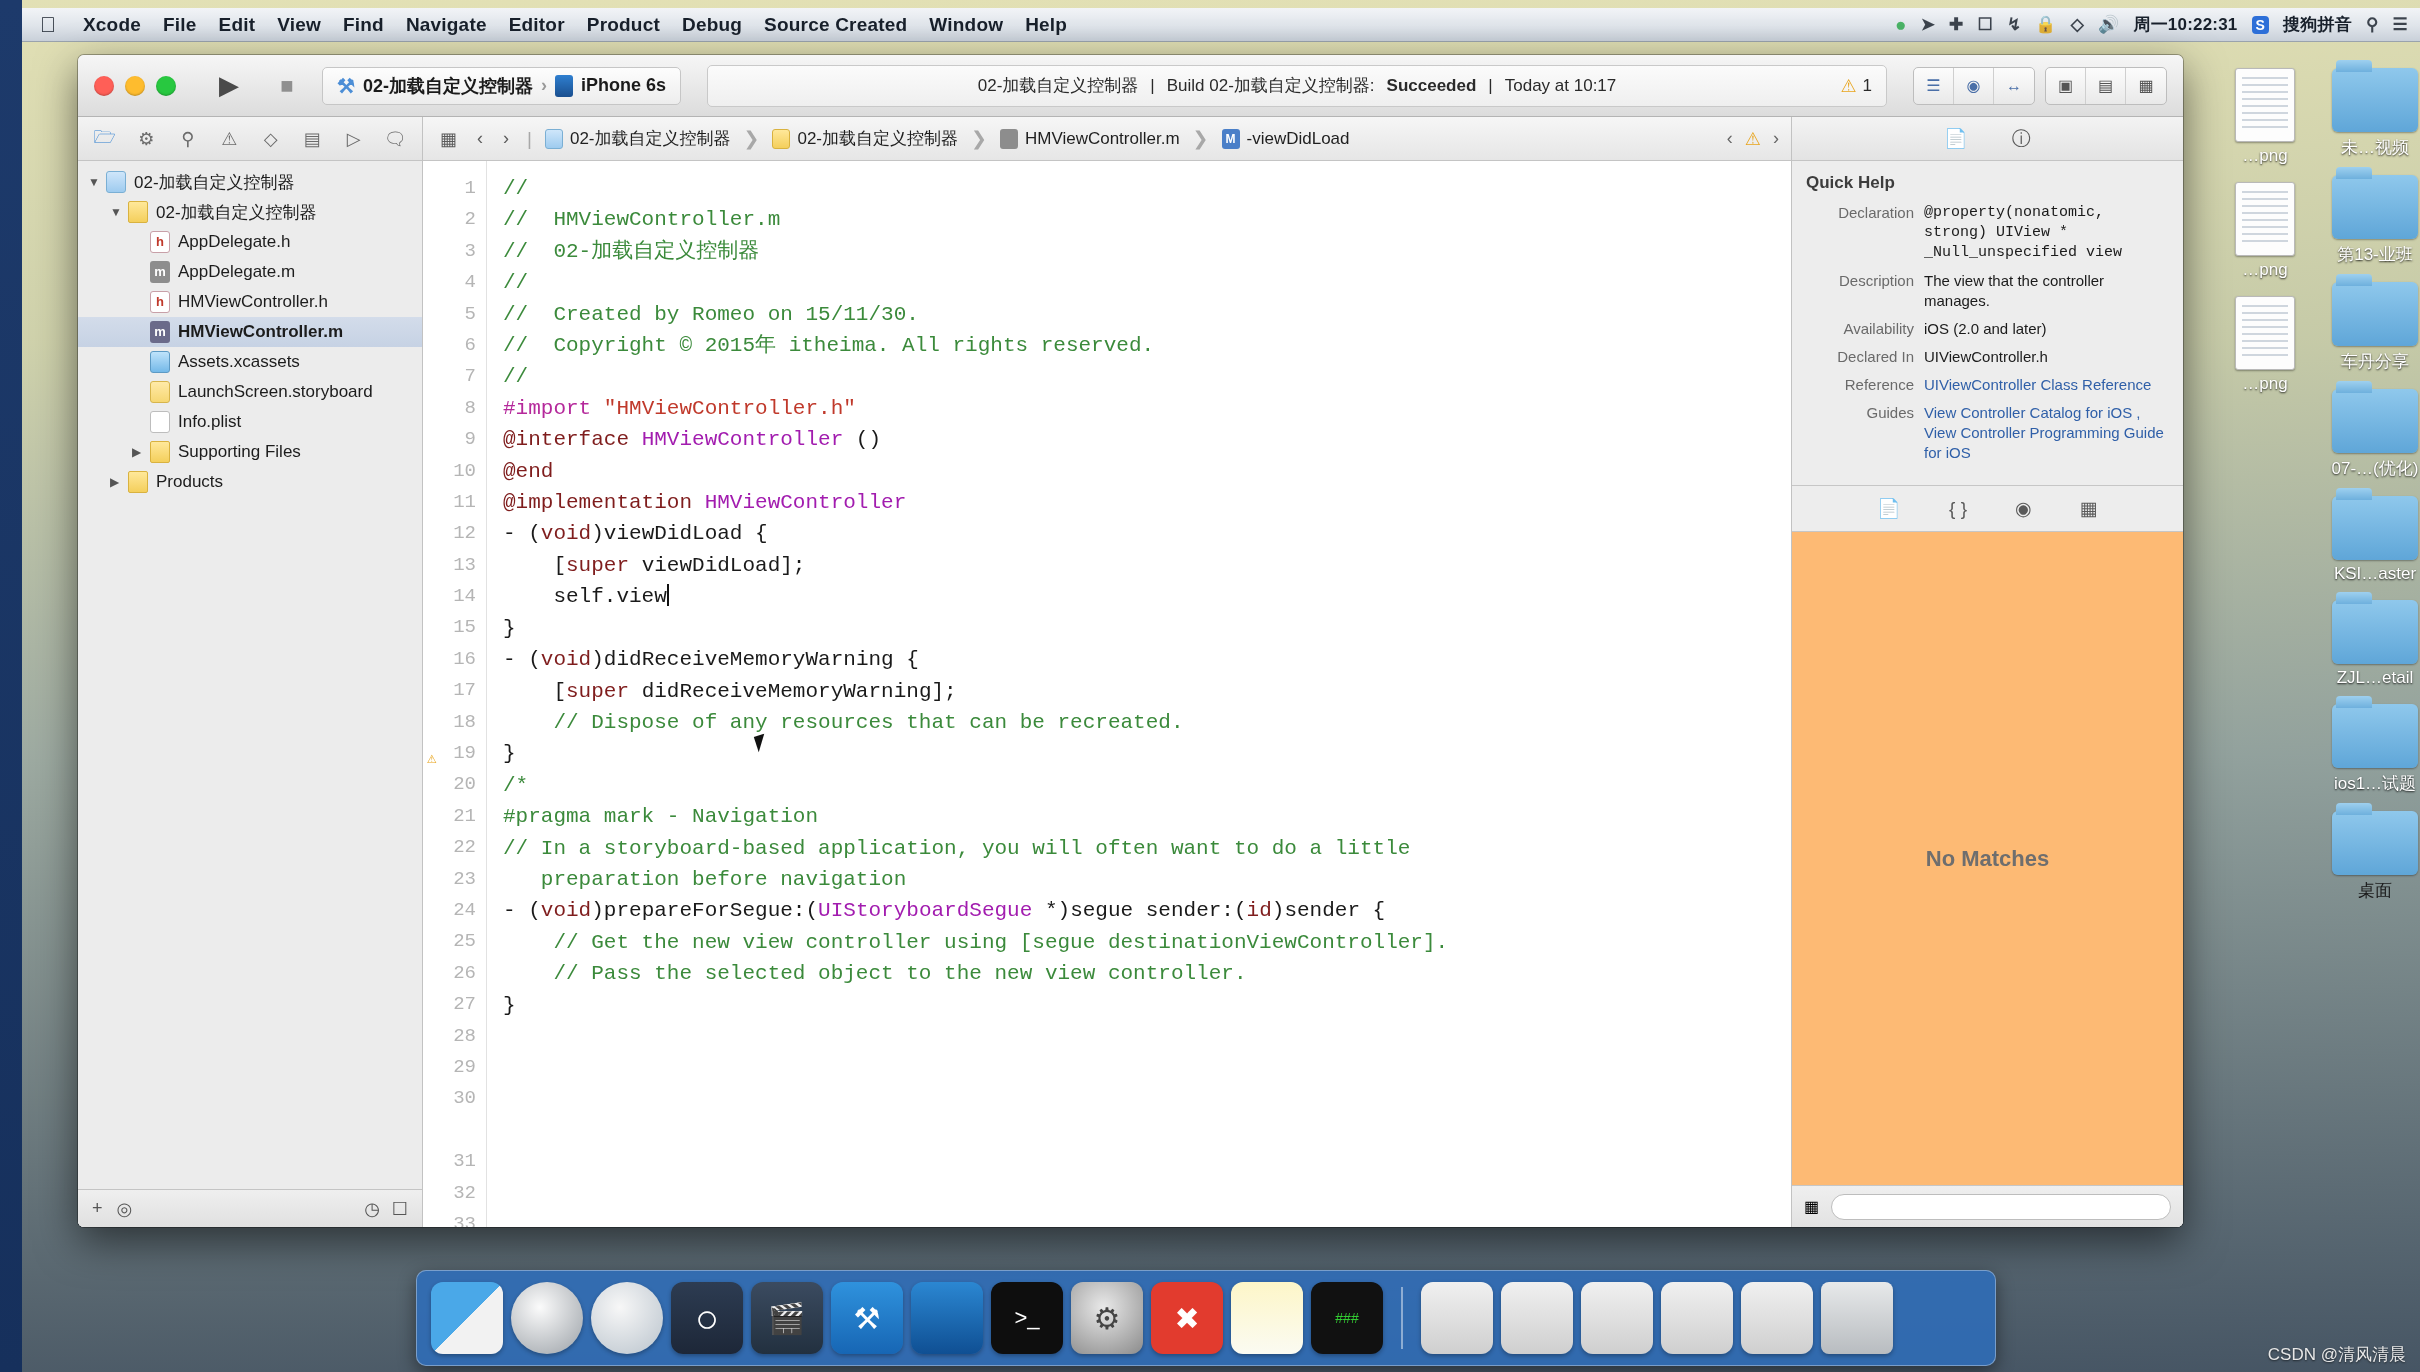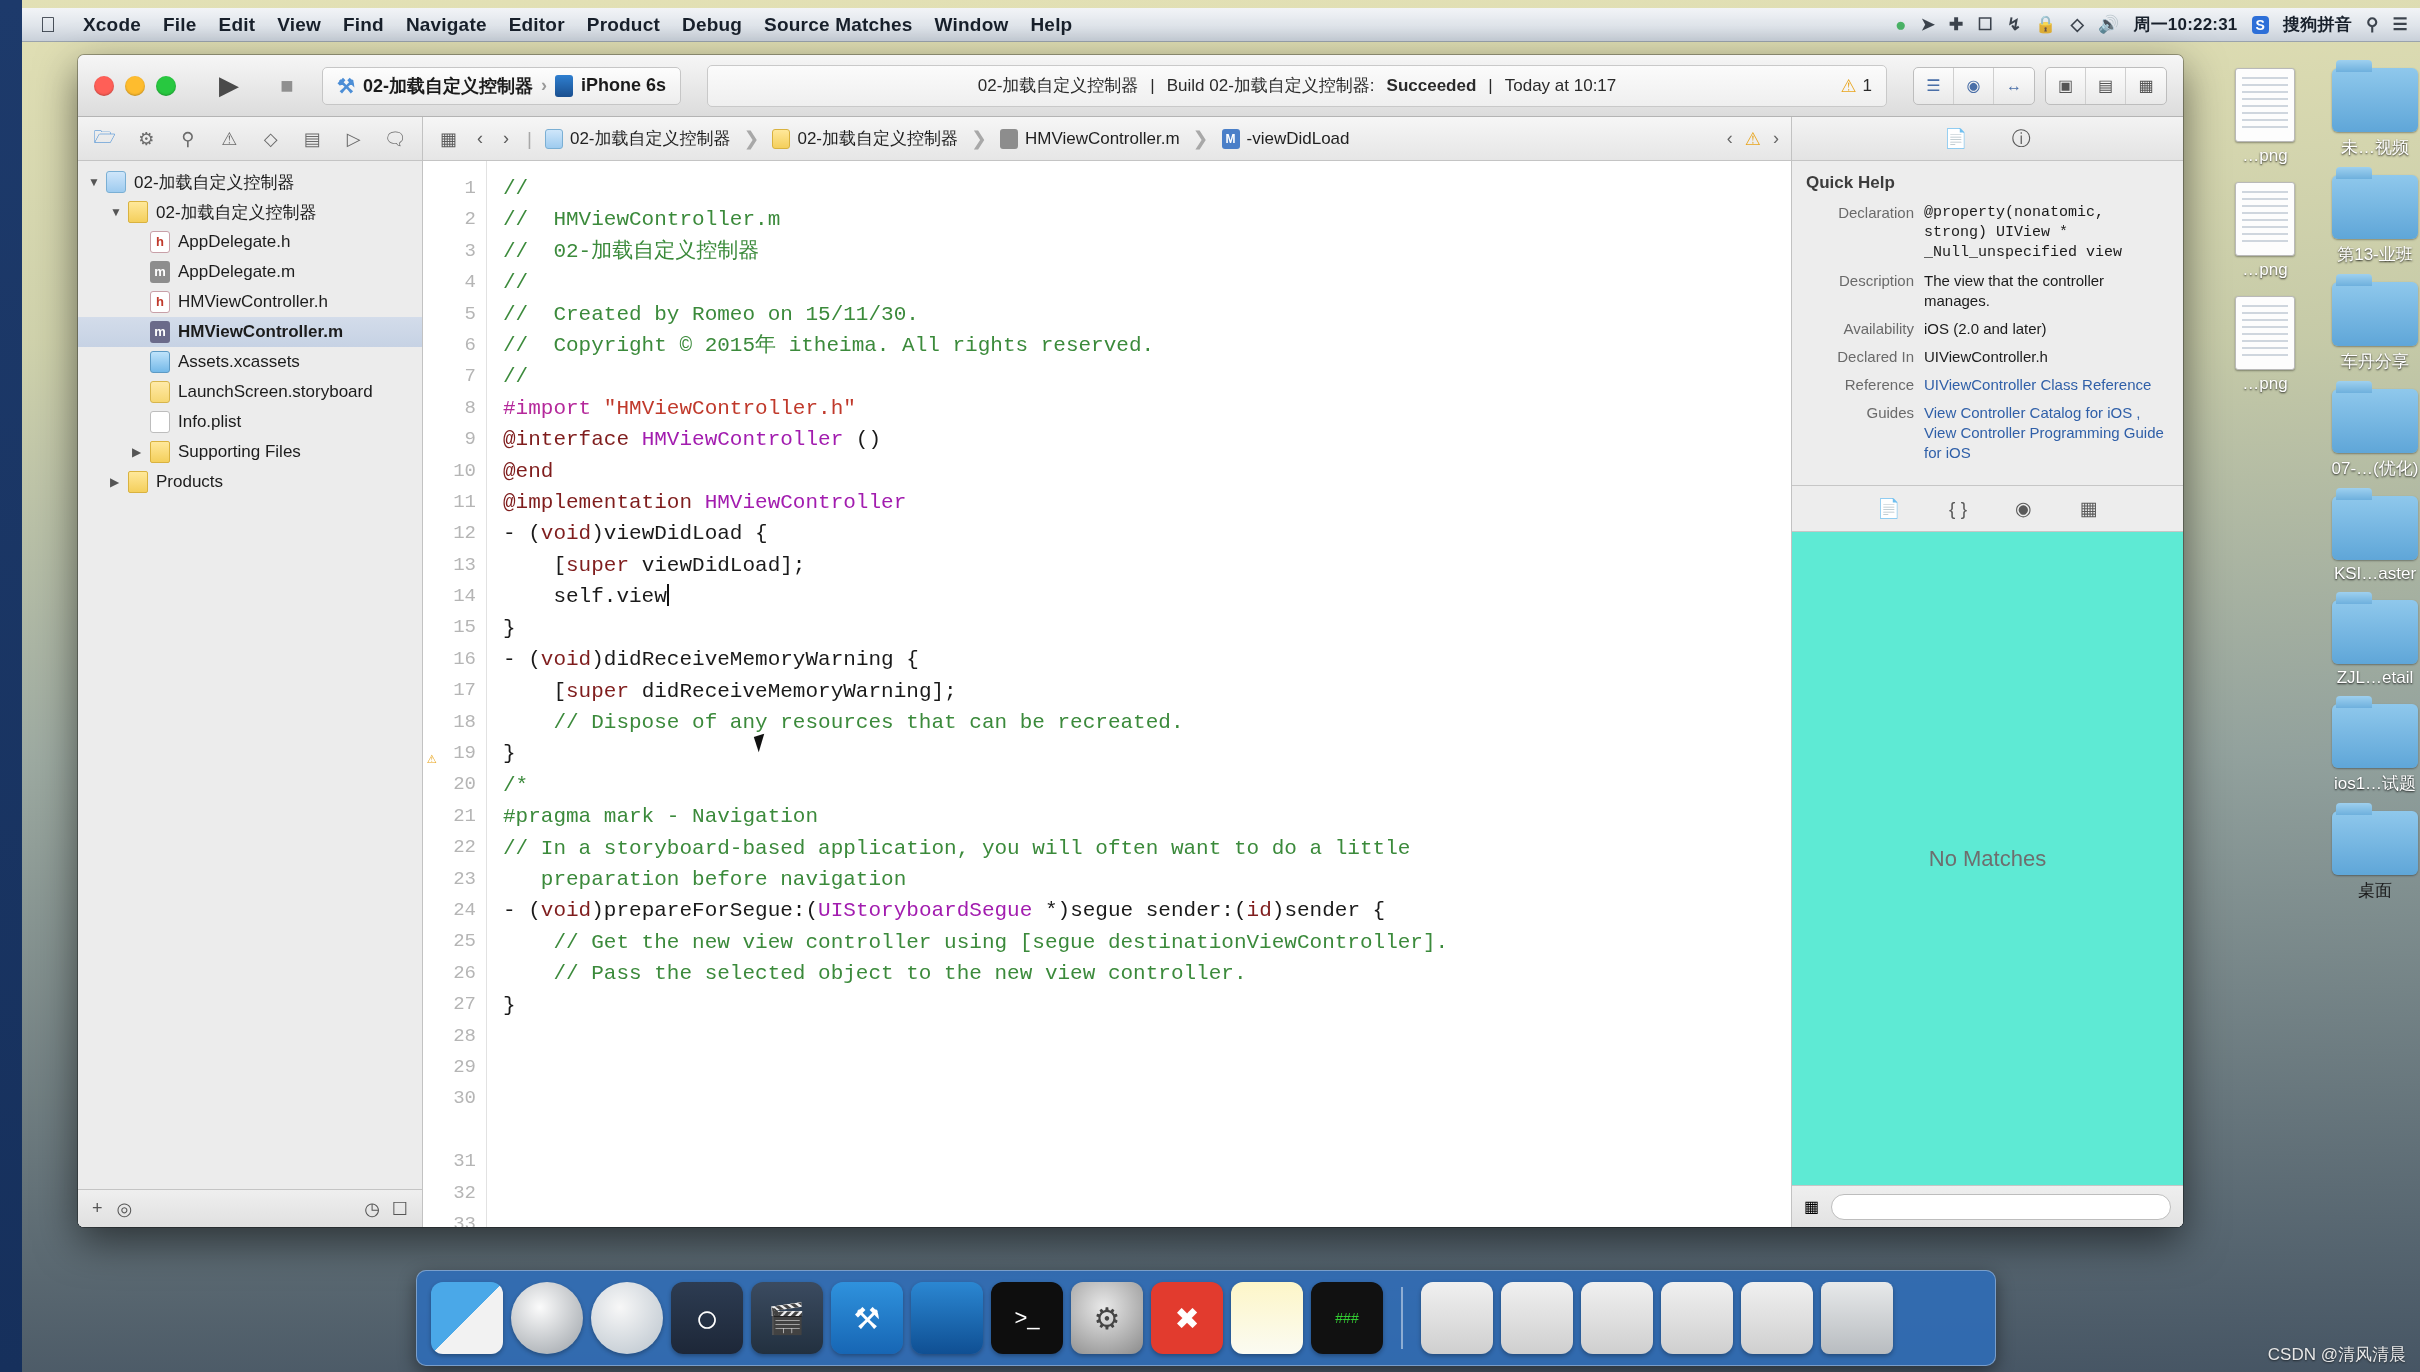--- a/index.html
+++ b/index.html
@@ -196,21 +196,21 @@
   .qh { padding: 12px 14px 0; flex: 0 0 auto; }
   .qh-title { font-size:17px; font-weight:700; color:#3d3d3d; margin-bottom:10px;}
   .qh-row { display:flex; font-size:15px; margin-bottom: 8px; line-height: 20px; }
   .qh-k { width: 118px; flex:0 0 118px; text-align:right; color:#6a6a6a; padding-right:10px;}
   .qh-v { flex:1; color:#1b1b1b; }
   .qh-v.mono { font-family:"Liberation Mono", monospace; }
   .qh-v.link { color:#2f5fa8; }
   .util-divider { height:1px; background:#c6c6c6; margin: 14px 0 0;}
   .util-tabs2 { height: 46px; display:flex;align-items:center;justify-content:center;gap:48px; font-size:19px;color:#5a5a5a;
     border-bottom:1px solid #c6c6c6; background:#ededed;}
-  .util-lib { flex:1; display:flex;align-items:center;justify-content:center; color:#6e6e6e; font-size:22px; background:#5eead4;}
+  .util-lib { flex:1; display:flex;align-items:center;justify-content:center; color:#6e6e6e; font-size:22px; background:#fdba74;font-weight:bold;}
   .util-foot { height:42px;border-top:1px solid #c6c6c6;display:flex;align-items:center;gap:12px;padding:0 12px;background:linear-gradient(180deg,#efefef,#e2e2e2);}
   .util-search { flex:1;height:26px;border:1px solid #bdbdbd;border-radius:13px;background:#fff; }
 
   
   .dock {
     position:absolute; left: 416px; bottom: 6px; width: 1580px; height: 96px;
     background: rgba(44,110,190,.82);
     border: 1px solid rgba(255,255,255,.35); border-radius: 10px;
     display:flex; align-items:center; padding: 0 14px; gap: 8px;
     box-shadow: 0 6px 18px rgba(0,0,0,.45);
@@ -306,21 +306,21 @@
   <span class="apple"></span>
   <span class="mi" style="font-weight:800">Xcode</span>
   <span class="mi">File</span>
   <span class="mi">Edit</span>
   <span class="mi">View</span>
   <span class="mi">Find</span>
   <span class="mi">Navigate</span>
   <span class="mi">Editor</span>
   <span class="mi">Product</span>
   <span class="mi">Debug</span>
-  <span class="mi">Source Matches</span>
+  <span class="mi">Source Created</span>
   <span class="mi">Window</span>
   <span class="mi">Help</span>
   <span class="spacer"></span>
   <span class="right">
     <span class="ic status-green">●</span>
     <span class="ic">➤</span>
     <span class="ic">✚</span>
     <span class="ic">☐</span>
     <span class="ic">↯</span>
     <span class="ic">🔒</span>

